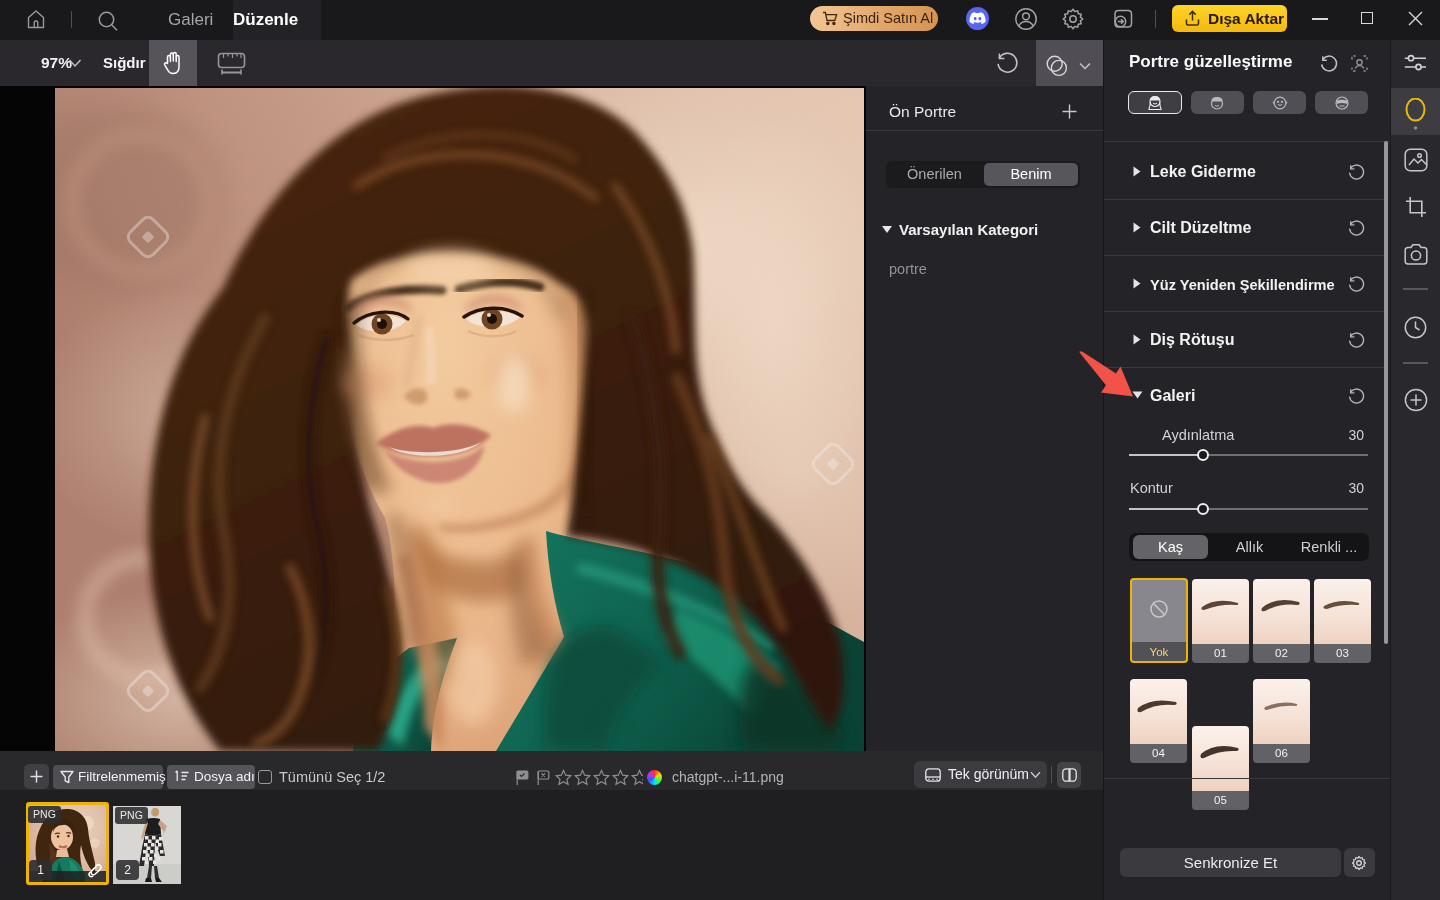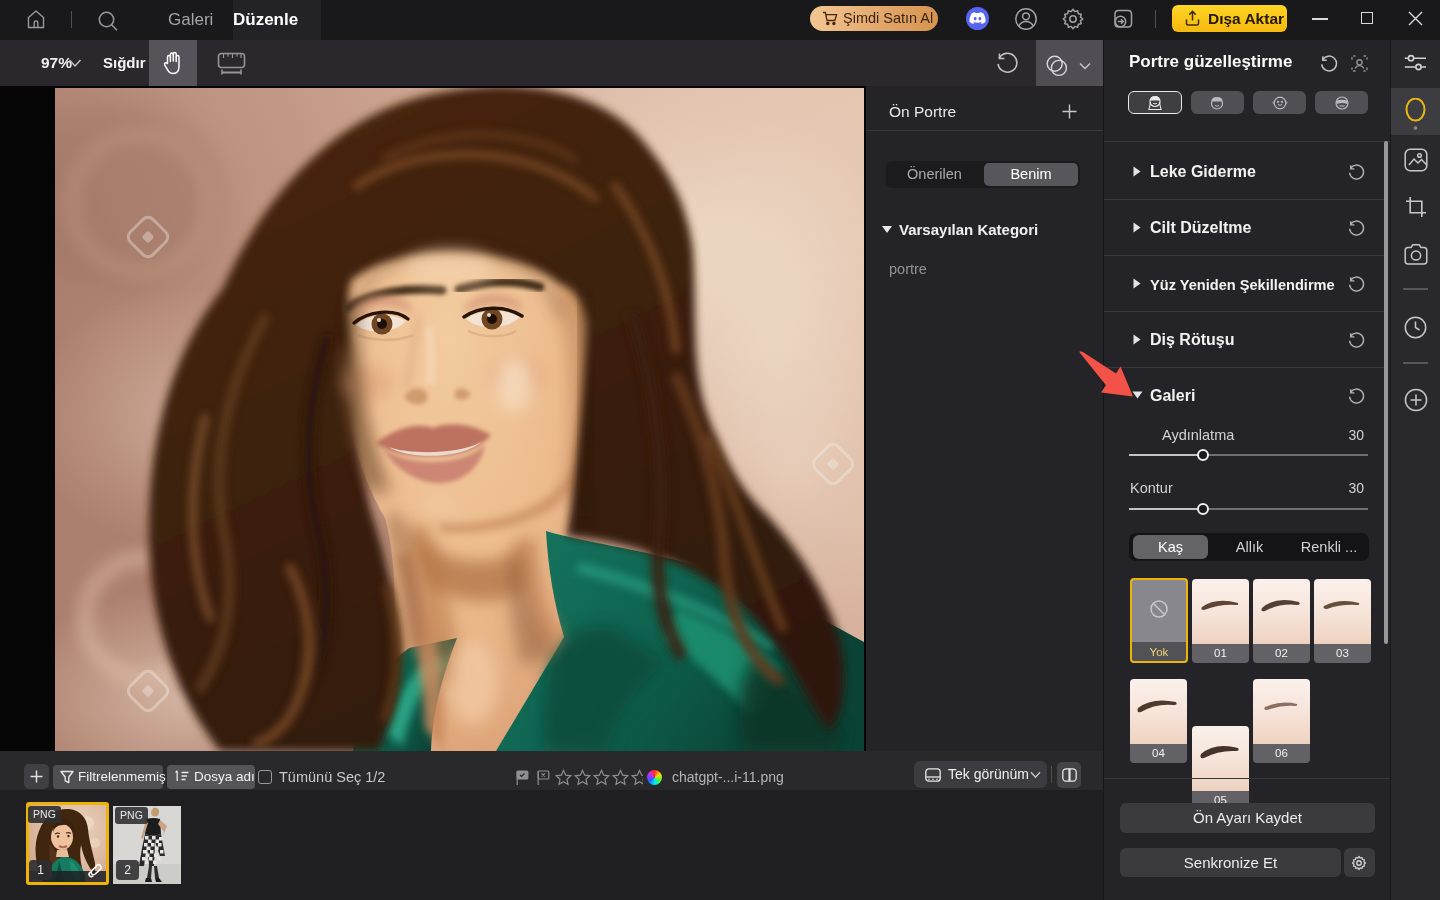--- a/index.html
+++ b/index.html
@@ -284,21 +284,20 @@
     </div>
   <div class="abs brow" style="left:1253px;top:679px;">
       <div class="bimg">
         <svg width="57" height="65" viewBox="0 0 57 65">
           <path d="M12 28 Q28 21 44 25 Q45 27 42 27 Q28 26 14 31 Q10 31 12 28 Z" fill="#8a7060"></path>
         </svg>
       </div>
       <div class="blab">06</div>
     </div>
   <div class="abs divider" style="left:1104px;top:778px;width:286px;"></div>
-  <div class="abs gbtn" style="left:1120px;top:803px;width:255px;height:30px;line-height:30px;">Ön Ayarı Kaydet</div>
   <div class="abs gbtn" style="left:1120px;top:848px;width:221px;height:29px;line-height:29px;">Senkronize Et</div>
   <div class="abs gbtn" style="left:1344px;top:848px;width:31px;height:29px;"></div>
   <svg class="abs" style="left:1351px;top:855px;" width="16" height="16" viewBox="0 0 24 24" fill="none" stroke="#d6d6da" stroke-width="2">
     <circle cx="12" cy="12" r="3.4"></circle>
     <path d="M12 2.2 L13.8 4.6 L16.7 3.8 L17.3 6.7 L20.2 7.3 L19.4 10.2 L21.8 12 L19.4 13.8 L20.2 16.7 L17.3 17.3 L16.7 20.2 L13.8 19.4 L12 21.8 L10.2 19.4 L7.3 20.2 L6.7 17.3 L3.8 16.7 L4.6 13.8 L2.2 12 L4.6 10.2 L3.8 7.3 L6.7 6.7 L7.3 3.8 L10.2 4.6 Z" stroke-linejoin="round" stroke-width="1.8"></path>
   </svg>
 
   <div class="abs" style="left:1384px;top:141px;width:4px;height:503px;border-radius:2px;background:#98989c;"></div>
 
   <svg class="abs" style="left:1076px;top:349px;z-index:60;" width="60" height="53" viewBox="0 0 60 53">

